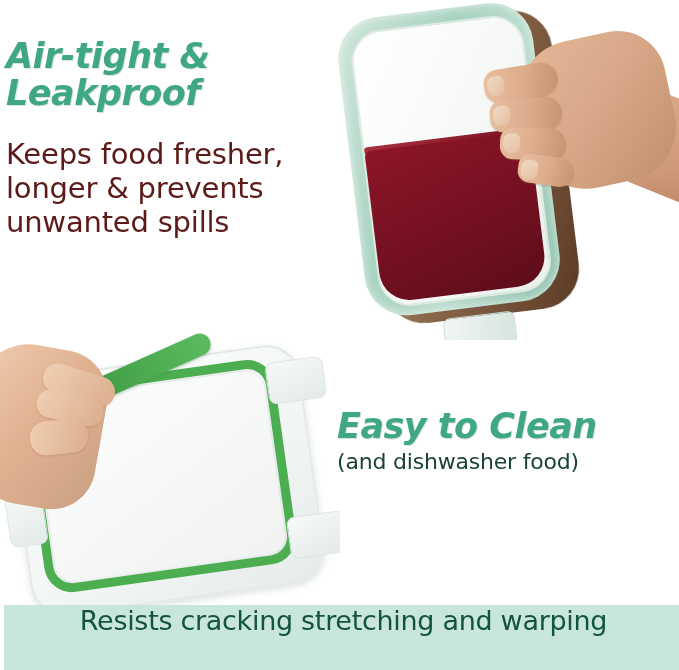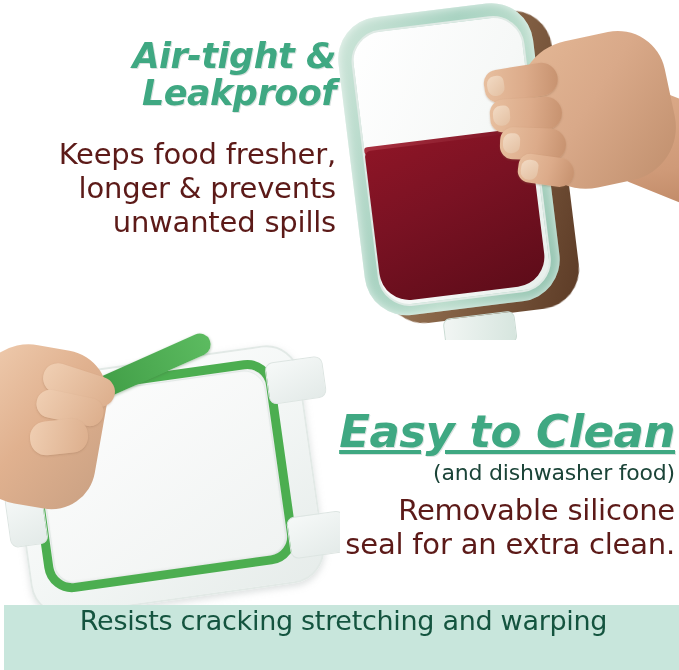--- a/index.html
+++ b/index.html
@@ -16,21 +16,21 @@
   .infographic {
     position: relative;
     width: 679px;
     height: 670px;
     background: #ffffff;
   }
 
   
   .text-block {
     position: absolute;
-    text-align: right;
+    text-align: left;
   }
 
   .headline {
     font-family: "DejaVu Sans", sans-serif;
     font-weight: bold;
     font-style: italic;
     color: #3FA882;
     line-height: 1.06;
     letter-spacing: -0.5px;
     white-space: pre-line;
@@ -60,21 +60,21 @@
   }
   #block-airtight .headline { font-size: 35px; }
   #block-airtight .body-copy { font-size: 29px; margin-top: 26px; }
 
   
   #block-easyclean {
     left: 337px;
     top: 408px;
     width: 338px;
   }
-  #block-easyclean .headline { font-size: 45px; text-decoration: underline; }
+  #block-easyclean .headline { font-size: 35px; }
   #block-easyclean .subtitle { font-size: 22px; margin-top: 4px; }
   #block-easyclean .body-copy { font-size: 29px; margin-top: 8px; }
 
   
   .banner {
     position: absolute;
     left: 4px;
     top: 605px;
     width: 679px;
     height: 65px;
@@ -374,21 +374,19 @@
       <div class="palm-b"></div>
       <div class="pinch-finger pf1"></div>
       <div class="pinch-finger pf2"></div>
       <div class="pinch-finger pf-thumb"></div>
     </div>
   </div>
 
   <div class="text-block" id="block-easyclean">
     <div class="headline">Easy to Clean</div>
     <div class="subtitle">(and dishwasher food)</div>
-    <div class="body-copy">Removable silicone
-seal for an extra clean.</div>
   </div>
 
   <div class="banner">
     <div class="banner-text">Resists cracking stretching and warping</div>
   </div>
 
 </div>
 
 </body></html>

